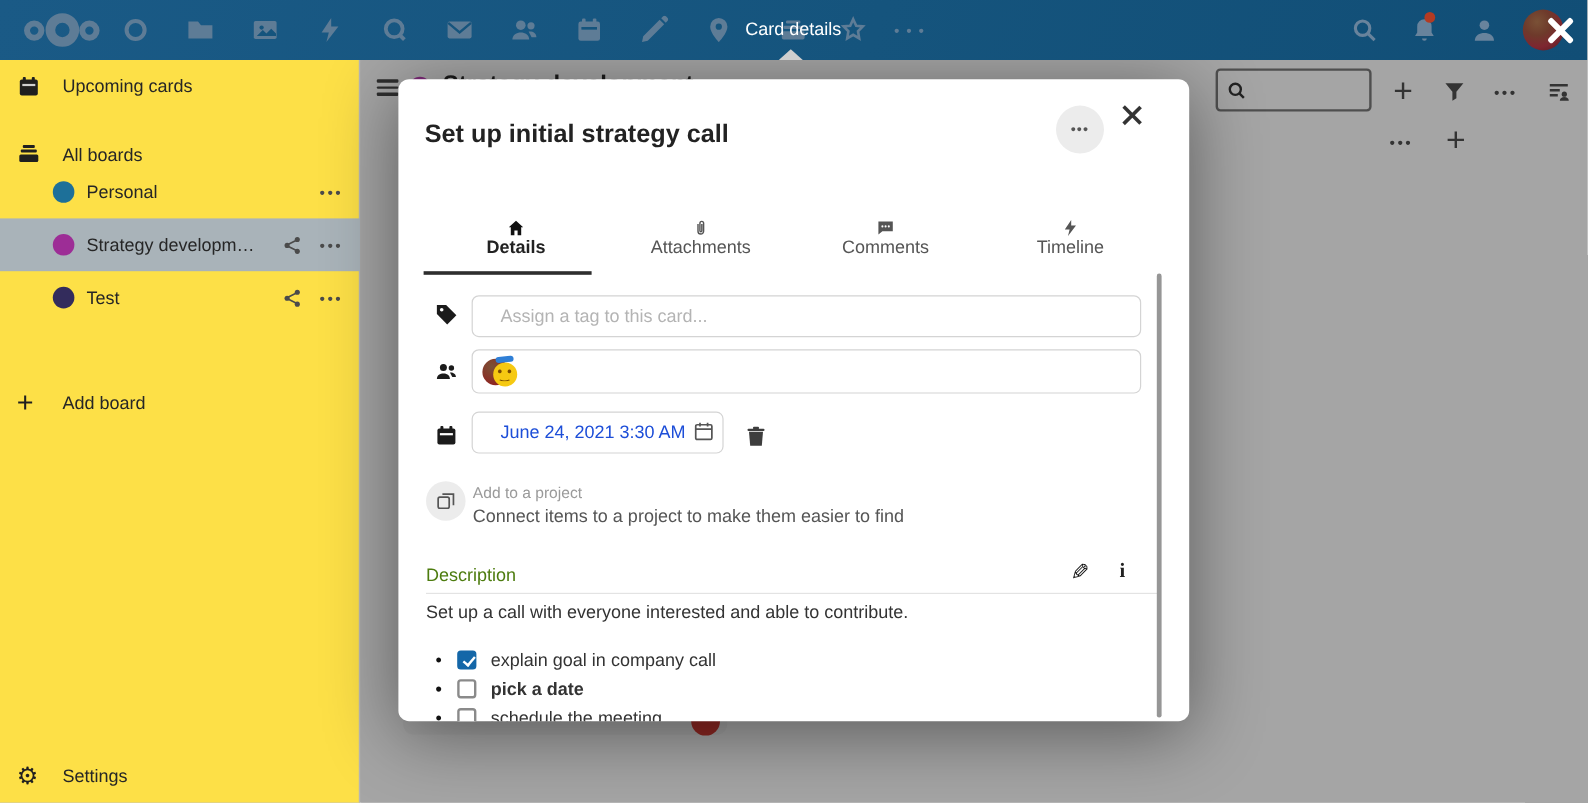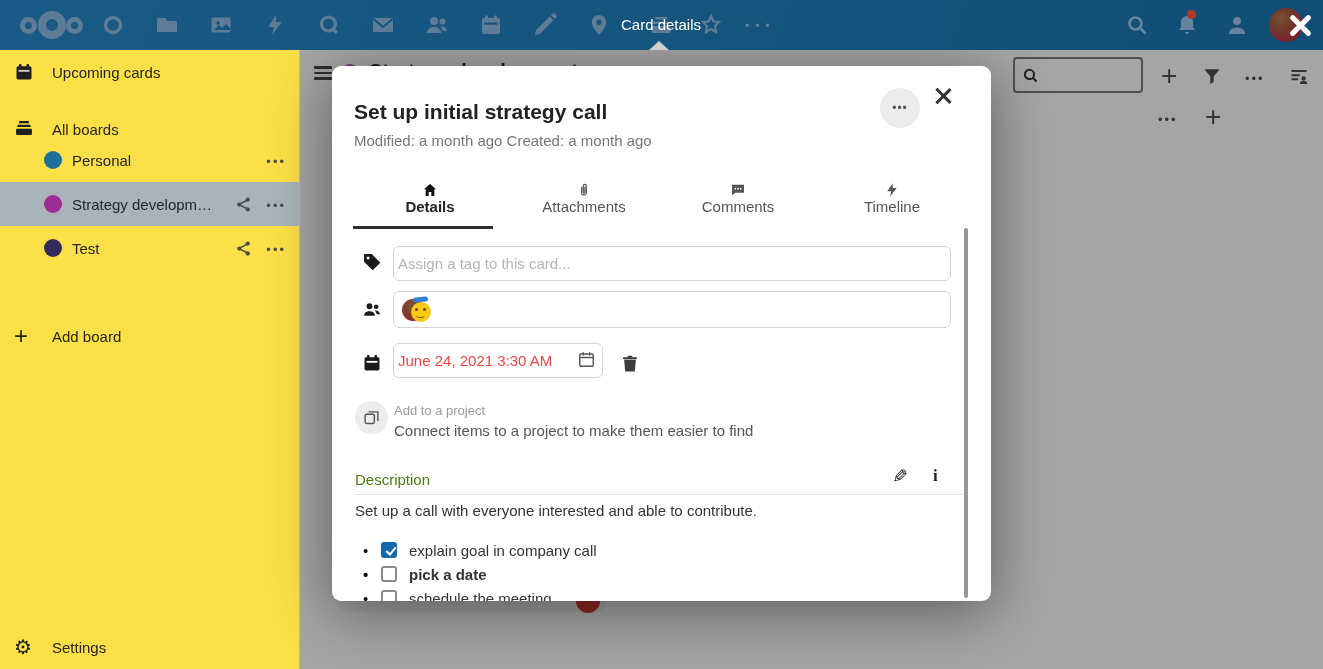--- a/index.html
+++ b/index.html
@@ -78,21 +78,21 @@
   .tab { width:154px; text-align:center; position:relative; color:#555; font-size:15px; }
   .tab .tico { height:26px; display:flex; align-items:flex-end; justify-content:center; color:#555; }
   .tab .tico svg { width:16px; height:16px; }
   .tab.active { color:#222; font-weight:bold; }
   .tab.active .tico { color:#111; }
   .tab.active::after { content:""; position:absolute; left:0; bottom:-3px; width:140px; height:3px; background:#2e2e2e; }
 
   .f-ico { position:absolute; width:20px; height:20px; color:#1b1b1b; }
   .f-ico svg { width:20px; height:20px; display:block; }
   .m-input { position:absolute; border:1.5px solid #d4d4d4; border-radius:6px; background:#fff; font-size:15px;
-             color:#ef4444; padding:0 4px; font-family:"Liberation Sans",sans-serif; }
+             color:#1d4ed8; padding:0 23px; font-family:"Liberation Sans",sans-serif; }
   .m-input::placeholder { color:#b4b4b4; }
   .assign-box { position:absolute; left:61px; top:225px; width:558px; height:37px; border:1.5px solid #d4d4d4; border-radius:6px; }
   .asg { position:absolute; left:8px; top:3px; width:30px; height:30px; }
   .asg .photo { position:absolute; left:0; top:4px; width:22px; height:22px; border-radius:50%;
                 background:radial-gradient(circle at 35% 30%,#7a5136,#8e2722 70%); }
   .asg .face { position:absolute; left:9px; top:7px; width:20px; height:20px; border-radius:50%; background:#f6c912; }
   .asg .halo { position:absolute; left:11px; top:2px; width:15px; height:5px; border-radius:3px; background:#2f7fd6; transform:rotate(-6deg); }
   .asg .eye { position:absolute; top:13px; width:2.5px; height:3px; border-radius:50%; background:#7a4b00; }
   .asg .mouth { position:absolute; left:13px; top:17px; width:11px; height:6px; border:1.6px solid transparent;
                 border-bottom-color:#7a4b00; border-radius:50%; }
@@ -337,21 +337,20 @@
     <span class="tool tdots" style="left:857px; top:60px;"></span>
     <span class="tool tplus" style="left:904px; top:56px;"></span>
 
     <div class="card-stub">
       <span class="stub-avatar"></span>
     </div>
   </div>
 
   <div class="modal">
     <div class="m-title">Set up initial strategy call</div>
-    <div class="m-meta">Modified: a month ago Created: a month ago</div>
     <div class="m-menu"></div>
     <div class="m-close"></div>
 
     <div class="tabs">
       <div class="tab active">
         <div class="tico">
           <svg viewBox="0 0 24 24">
               <path fill="currentColor" d="M12 3 3 11h2.5v10H10v-6h4v6h4.5V11H21z"></path>
             </svg>
           </div>

